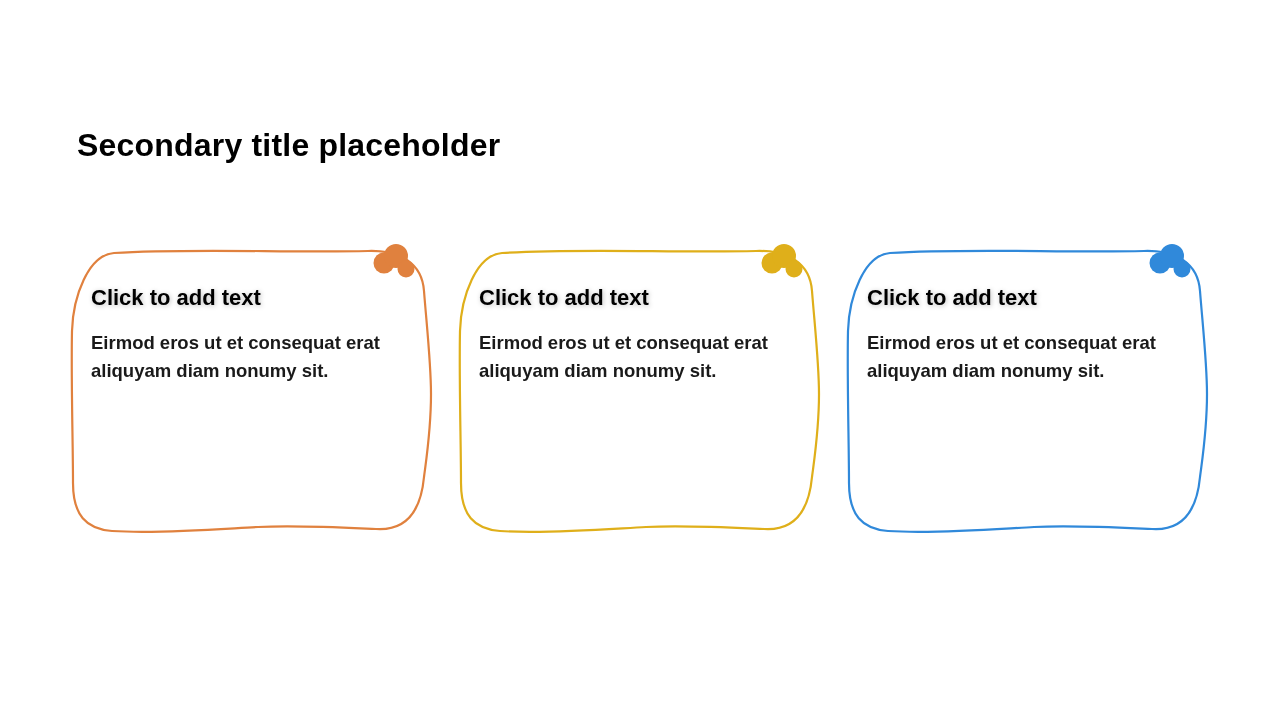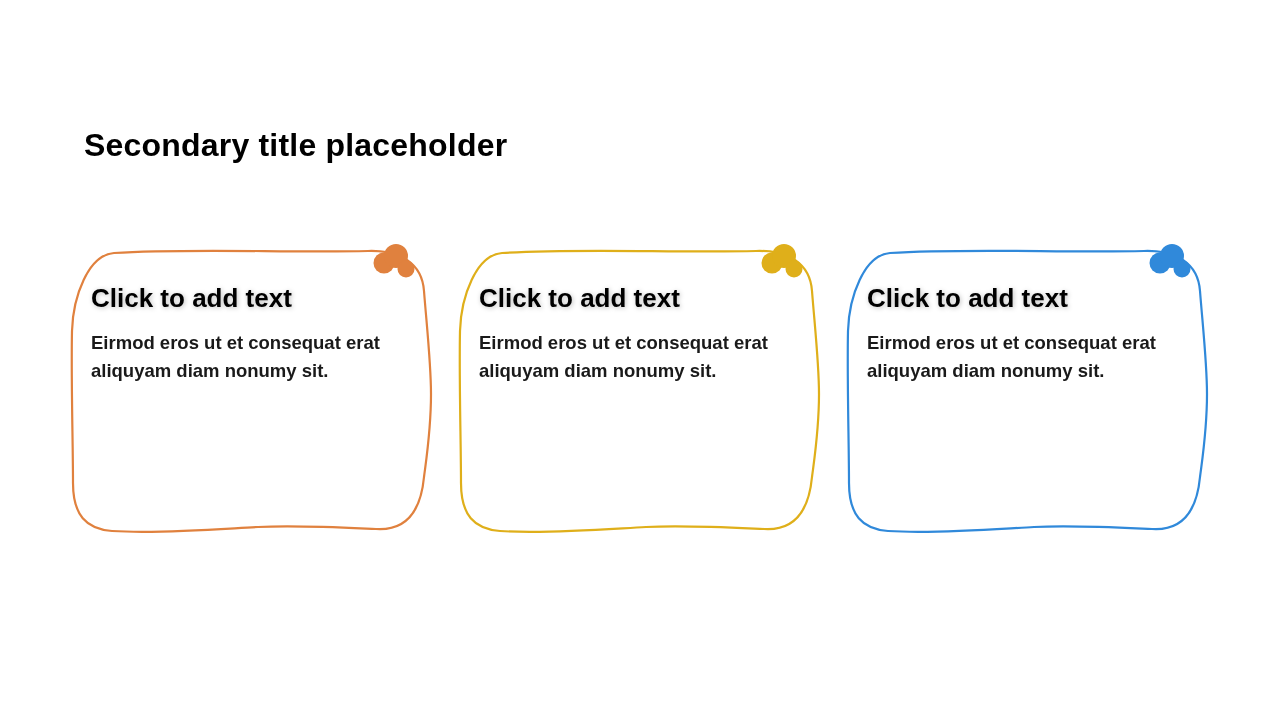--- a/index.html
+++ b/index.html
@@ -10,21 +10,21 @@
   }
   .canvas {
     position: relative;
     width: 1280px;
     height: 720px;
     background: #ffffff;
     overflow: hidden;
   }
   .slide-title {
     position: absolute;
-    left: 84px;
+    left: 77px;
     top: 126px;
     margin: 0;
     font-size: 32px;
     line-height: 38px;
     font-weight: 700;
     color: #000000;
     letter-spacing: 0.2px;
     white-space: nowrap;
   }
   .card {
@@ -53,21 +53,21 @@
     height: 38px;
     overflow: visible;
   }
   .card .content {
     position: relative;
     z-index: 2;
     padding: 33px 40px 0 21px;
   }
   .card-heading {
     margin: 0;
-    font-size: 26px;
+    font-size: 22px;
     line-height: 32px;
     font-weight: 700;
     color: #000000;
     text-shadow: 1px 1px 5px rgba(0,0,0,0.25);
     white-space: nowrap;
   }
   .card-body {
     margin: 15px 0 0 0;
     font-size: 18.5px;
     line-height: 28px;

